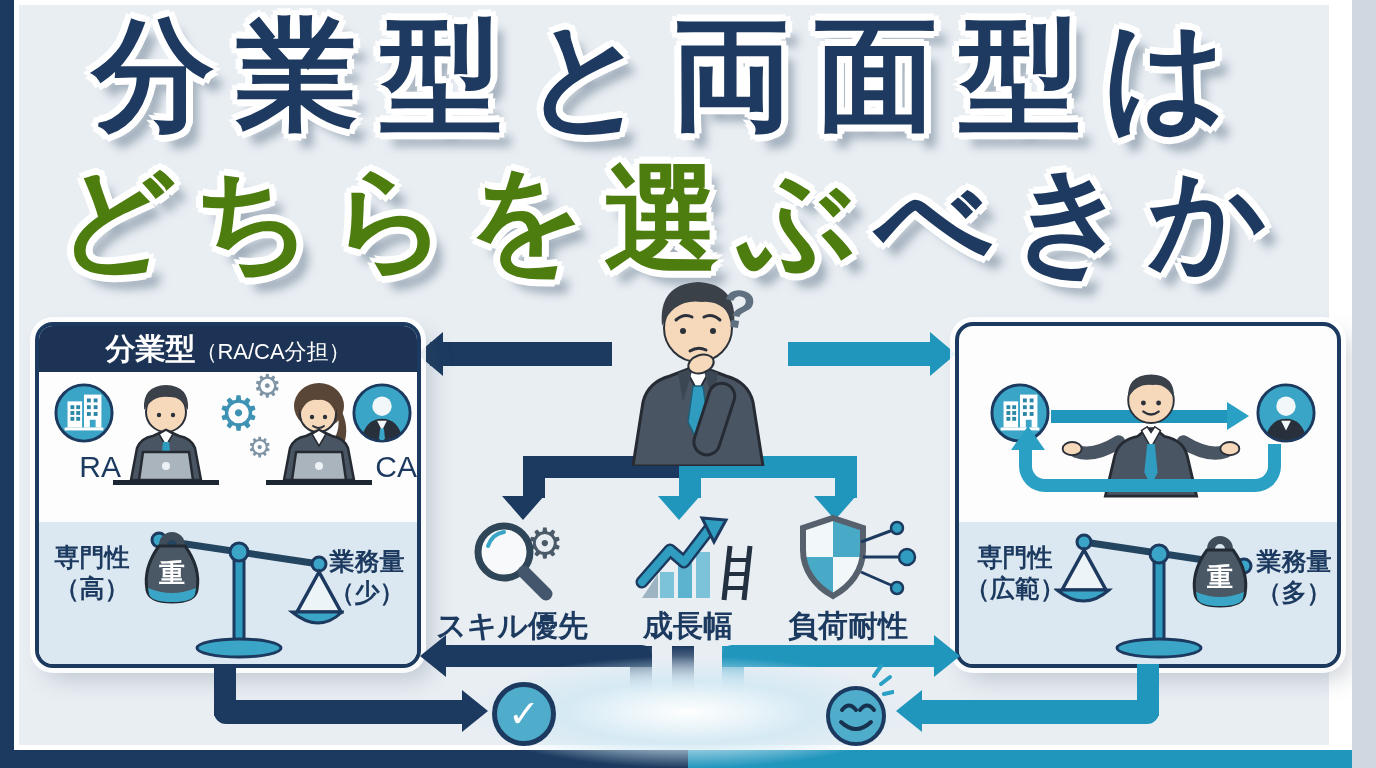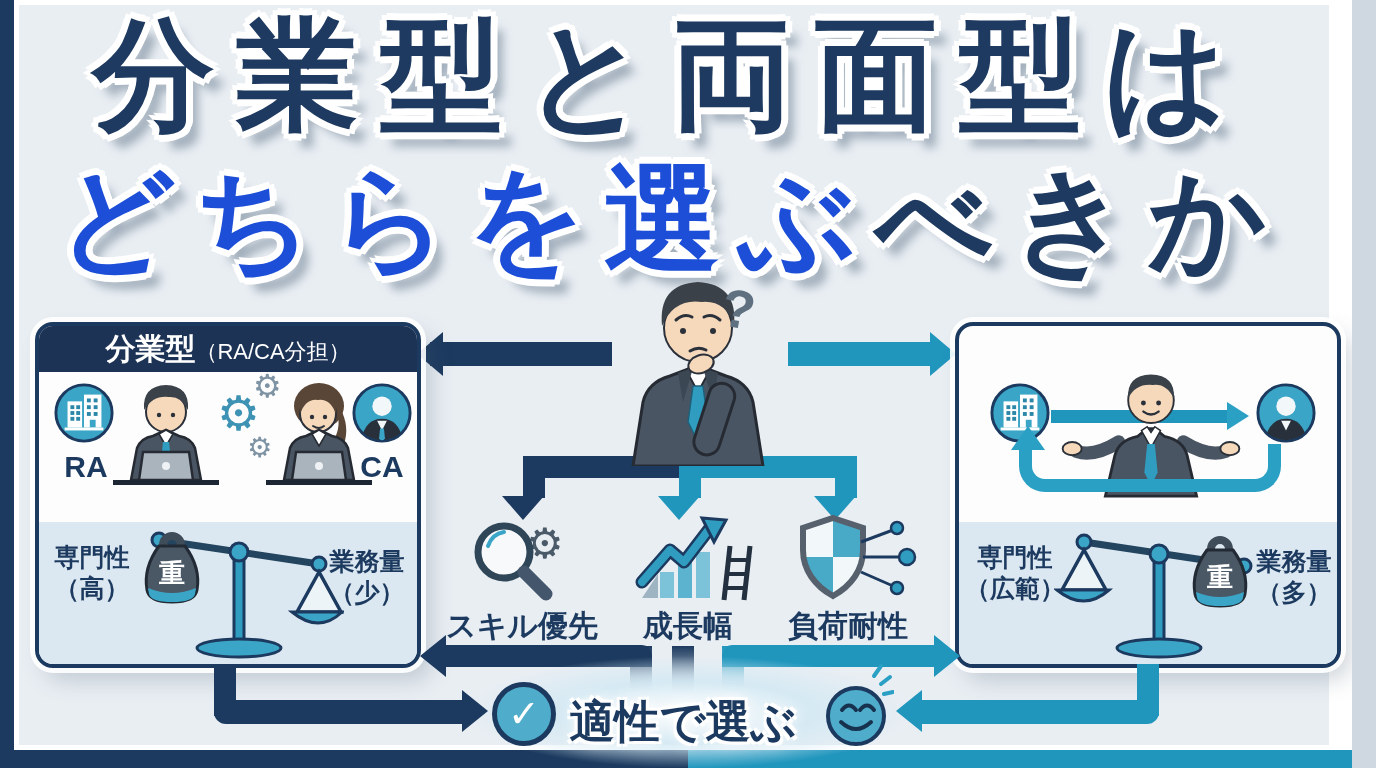--- a/index.html
+++ b/index.html
@@ -12,36 +12,36 @@
   .abs { position:absolute; }
   
   .band { position:absolute; }
   .inner-bg { position:absolute; left:14px; top:0; right:18px; bottom:18px;
     background:#e9eef3; border:5px solid #ffffff; }
   
   .title-line { position:absolute; left:30px; right:40px; text-align:center;
     font-weight:900; color:#1e3a60; white-space:nowrap; }
   .t1 { top:2px;  font-size:122px; letter-spacing:22px; line-height:1.2; }
   .t2 { top:150px; font-size:116px; letter-spacing:18px; line-height:1.2; }
-  .teal-text { color:#1d4ed8; }
+  .teal-text { color:#4d7c0f; }
   .stroke-w { text-shadow:
       7px 0 0 #fff,-7px 0 0 #fff,0 7px 0 #fff,0 -7px 0 #fff,
       5px 5px 0 #fff,-5px 5px 0 #fff,5px -5px 0 #fff,-5px -5px 0 #fff,
       12px 14px 10px rgba(100,120,140,.55); }
   
   .panel { position:absolute; top:322px; width:386px; height:346px;
     border:4px solid #1c3a5f; border-radius:18px; overflow:hidden;
     background:#fdfdfe;
     box-shadow:0 0 0 5px rgba(255,255,255,.9), 10px 12px 22px rgba(70,90,110,.25); }
   .panel-header { position:absolute; left:0; top:0; right:0; height:46px;
     background:#1c3356; color:#fff; text-align:center; line-height:46px;
     font-weight:800; font-size:30px; }
   .panel-header .sub { font-size:22px; font-weight:400; }
   .panel-lower { position:absolute; left:0; right:0; top:196px; bottom:0; background:#dce8f1; }
-  .role-label { position:absolute; font-size:30px; font-weight:700; color:#1c3a5f; text-align:center; width:70px; }
+  .role-label { position:absolute; font-size:30px; font-weight:400; color:#1c3a5f; text-align:right; width:70px; }
   .metric { position:absolute; font-size:25px; font-weight:800; color:#1c3a5f;
     text-align:center; line-height:31px; }
   .gear-glyph { position:absolute; color:#7e93a3; line-height:1; }
   
   .bar { position:absolute; }
   .navy { background:#1c3a5f; }
   .teal { background:#2196bd; }
   .head { position:absolute; width:0; height:0; }
   .fade-navy { background:linear-gradient(#1c3a5f, rgba(28,58,95,0)); }
   .fade-teal { background:linear-gradient(#2196bd, rgba(33,150,189,0)); }
@@ -331,21 +331,21 @@
     </g>
     <path d="M38,6 L68,16 V38 C68,58 56,74 38,84 C20,74 8,58 8,38 V16 Z" fill="none" stroke="#56616d" stroke-width="6"></path>
     <line x1="66" y1="30" x2="98" y2="18" stroke="#1c3a5f" stroke-width="3"></line>
     <line x1="68" y1="45" x2="104" y2="45" stroke="#1c3a5f" stroke-width="3"></line>
     <line x1="66" y1="60" x2="98" y2="74" stroke="#1c3a5f" stroke-width="3"></line>
     <circle cx="102" cy="16" r="6" fill="#2f9cc0" stroke="#1c3a5f" stroke-width="2.5"></circle>
     <circle cx="112" cy="45" r="8" fill="#2f9cc0" stroke="#1c3a5f" stroke-width="2.5"></circle>
     <circle cx="102" cy="76" r="6" fill="#2f9cc0" stroke="#1c3a5f" stroke-width="2.5"></circle>
   </svg>
 
-  <div class="crit-label" style="left:442px;">スキル優先</div>
+  <div class="crit-label" style="left:432px;">スキル優先</div>
   <div class="crit-label" style="left:608px;">成長幅</div>
   <div class="crit-label" style="left:768px;">負荷耐性</div>
 
   <div class="bar fade-navy" style="left:630px;top:646px;width:22px;height:46px;"></div>
   <div class="bar fade-navy" style="left:672px;top:646px;width:22px;height:48px;"></div>
   <div class="bar fade-teal" style="left:722px;top:646px;width:22px;height:46px;"></div>
   <div class="bar navy" style="left:444px;top:645px;width:208px;height:22px;border-radius:0 10px 0 0;"></div>
   <div class="head" style="left:420px;top:635px;border-right:26px solid #1c3a5f;border-top:21px solid transparent;border-bottom:21px solid transparent;"></div>
   <div class="bar teal" style="left:722px;top:645px;width:212px;height:22px;border-radius:10px 0 0 0;"></div>
   <div class="head" style="left:934px;top:635px;border-left:26px solid #2196bd;border-top:21px solid transparent;border-bottom:21px solid transparent;"></div>
@@ -353,21 +353,20 @@
   <div class="glow"></div>
 
   <div class="bar navy" style="left:214px;top:664px;width:22px;height:52px;"></div>
   <div class="bar navy" style="left:214px;top:700px;width:248px;height:24px;border-radius:0 0 0 12px;"></div>
   <div class="head" style="left:462px;top:690px;border-left:26px solid #1c3a5f;border-top:21px solid transparent;border-bottom:21px solid transparent;"></div>
   <div class="bar teal" style="left:1137px;top:664px;width:22px;height:52px;"></div>
   <div class="bar teal" style="left:922px;top:700px;width:237px;height:24px;border-radius:0 0 12px 0;"></div>
   <div class="head" style="left:896px;top:690px;border-right:26px solid #2196bd;border-top:21px solid transparent;border-bottom:21px solid transparent;"></div>
 
   <div class="check-circle"><span>✓</span></div>
-  <div class="conclusion-text">適性で選ぶ</div>
   <svg class="abs" style="left:824px;top:658px;" width="70" height="92" viewBox="0 0 70 92">
     <line x1="50" y1="18" x2="57" y2="8" stroke="#2aa0c4" stroke-width="4" stroke-linecap="round"></line>
     <line x1="57" y1="26" x2="66" y2="19" stroke="#2aa0c4" stroke-width="4" stroke-linecap="round"></line>
     <line x1="60" y1="36" x2="69" y2="34" stroke="#2aa0c4" stroke-width="4" stroke-linecap="round"></line>
     <circle cx="32" cy="58" r="28" fill="#4fadcb" stroke="#1c3a5f" stroke-width="4"></circle>
     <path d="M18,52 q7,-9 14,0" stroke="#17324e" stroke-width="4" fill="none" stroke-linecap="round"></path>
     <path d="M36,52 q7,-9 14,0" stroke="#17324e" stroke-width="4" fill="none" stroke-linecap="round"></path>
     <path d="M17,64 q15,14 30,0" stroke="#17324e" stroke-width="4" fill="none" stroke-linecap="round"></path>
   </svg>
 

